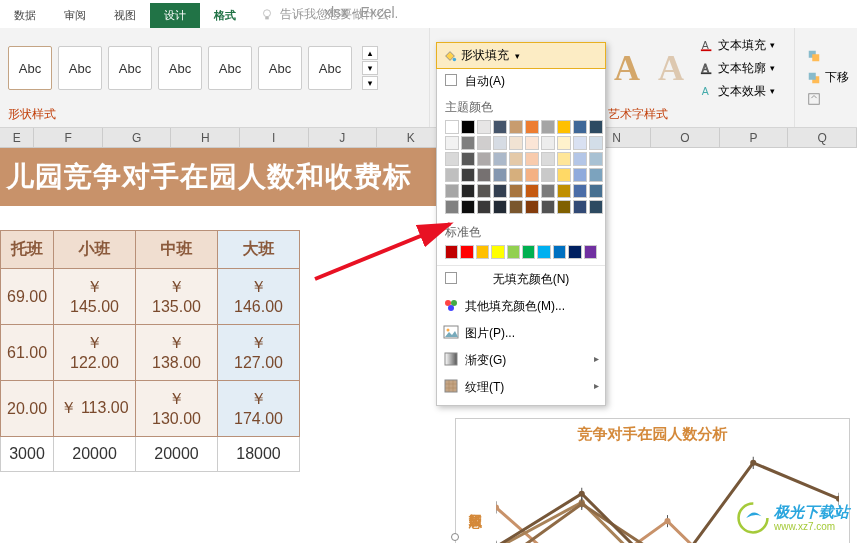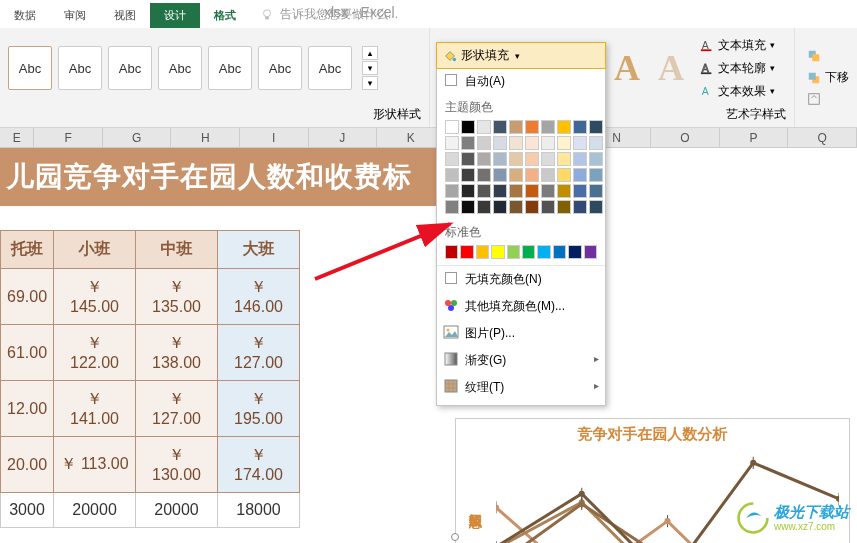--- a/index.html
+++ b/index.html
@@ -9,21 +9,21 @@
 .ribbon-tabs .tab { padding: 5px 14px; color: #444; cursor: pointer; font-size: 11px; }
 .ribbon-tabs .tab.green-bg { background: #217346; color: #fff; }
 .ribbon-tabs .tab.active-fmt { background: #fff; color: #217346; font-weight: bold; }
 .ribbon-tabs .tellme { color: #999; padding: 5px 10px; display: flex; align-items: center; gap: 6px; }
 .ribbon-tabs .tellme svg { width: 14px; height: 14px; }
 .title-bar { position: absolute; top: 0; left: 320px; color: #999; font-size: 14px; padding: 4px 0; z-index: 5; }
 
 .ribbon { display: flex; background: #f3f3f3; border-bottom: 1px solid #d4d4d4; height: 100px; position: relative; }
 .ribbon-group { display: flex; flex-direction: column; border-right: 1px solid #e2e2e2; padding: 4px 8px; }
 .ribbon-group .controls { flex: 1; display: flex; align-items: center; gap: 6px; }
-.ribbon-group .label { text-align: right; color: #000000; font-size: 12px; padding-top: 2px; }
+.ribbon-group .label { text-align: left; color: #c2410c; font-size: 12px; padding-top: 2px; }
 .abc-style { width: 44px; height: 44px; border: 1px solid #ccc; background: #fff; display: flex; align-items: center; justify-content: center; font-size: 13px; color: #333; border-radius: 2px; }
 .abc-style.bordered-theme { border: 1.5px solid #c4a484; }
 .shape-styles { position: relative; }
 .style-nav { display: flex; flex-direction: column; gap: 1px; margin-left: 4px; }
 .style-nav .nav-btn { width: 16px; height: 14px; border: 1px solid #ccc; background: #fff; display: flex; align-items: center; justify-content: center; font-size: 9px; }
 
 .wordart-group .letter-a { font-family: serif; font-size: 36px; padding: 0 6px; font-weight: bold; }
 .a1 { color: #d4a76a; }
 .a2 { color: #ddc8b0; }
 
@@ -253,21 +253,21 @@
       <div class="color-sw" style="background: rgb(255, 0, 0);"></div>
       <div class="color-sw" style="background: rgb(255, 192, 0);"></div>
       <div class="color-sw" style="background: rgb(255, 255, 0);"></div>
       <div class="color-sw" style="background: rgb(146, 208, 80);"></div>
       <div class="color-sw" style="background: rgb(0, 176, 80);"></div>
       <div class="color-sw" style="background: rgb(0, 176, 240);"></div>
       <div class="color-sw" style="background: rgb(0, 112, 192);"></div>
       <div class="color-sw" style="background: rgb(0, 32, 96);"></div>
       <div class="color-sw" style="background: rgb(112, 48, 160);"></div>
     </div>
-  <div class="fp-item" style="border-top:1px solid #e6e6e6;">
+  <div class="fp-item" style="border-top:1px solid #e6e6e6;text-align:center;">
     <span class="item-icon">
         <span style="width:12px;height:12px;border:1px solid #999;display:block;"></span>
       </span>
     <span>无填充颜色(N)</span>
   </div>
   <div class="fp-item">
     <span class="item-icon">
       <svg viewBox="0 0 16 16">
           <circle cx="5" cy="6" r="3" fill="#f44"></circle>
           <circle cx="11" cy="6" r="3" fill="#4a4"></circle>
@@ -346,26 +346,20 @@
           <td>69.00</td>
           <td>￥ 145.00</td>
           <td>￥ 135.00</td>
           <td class="sel-col">￥ 146.00</td>
         </tr>
         <tr>
           <td>61.00</td>
           <td>￥ 122.00</td>
           <td>￥ 138.00</td>
           <td class="sel-col">￥ 127.00</td>
-        </tr>
-        <tr>
-          <td>12.00</td>
-          <td>￥ 141.00</td>
-          <td>￥ 127.00</td>
-          <td class="sel-col">￥ 195.00</td>
         </tr>
         <tr>
           <td>20.00</td>
           <td>￥ 113.00</td>
           <td>￥ 130.00</td>
           <td class="sel-col">￥ 174.00</td>
         </tr>
         <tr class="sum-row">
           <td>3000</td>
           <td>20000</td>

